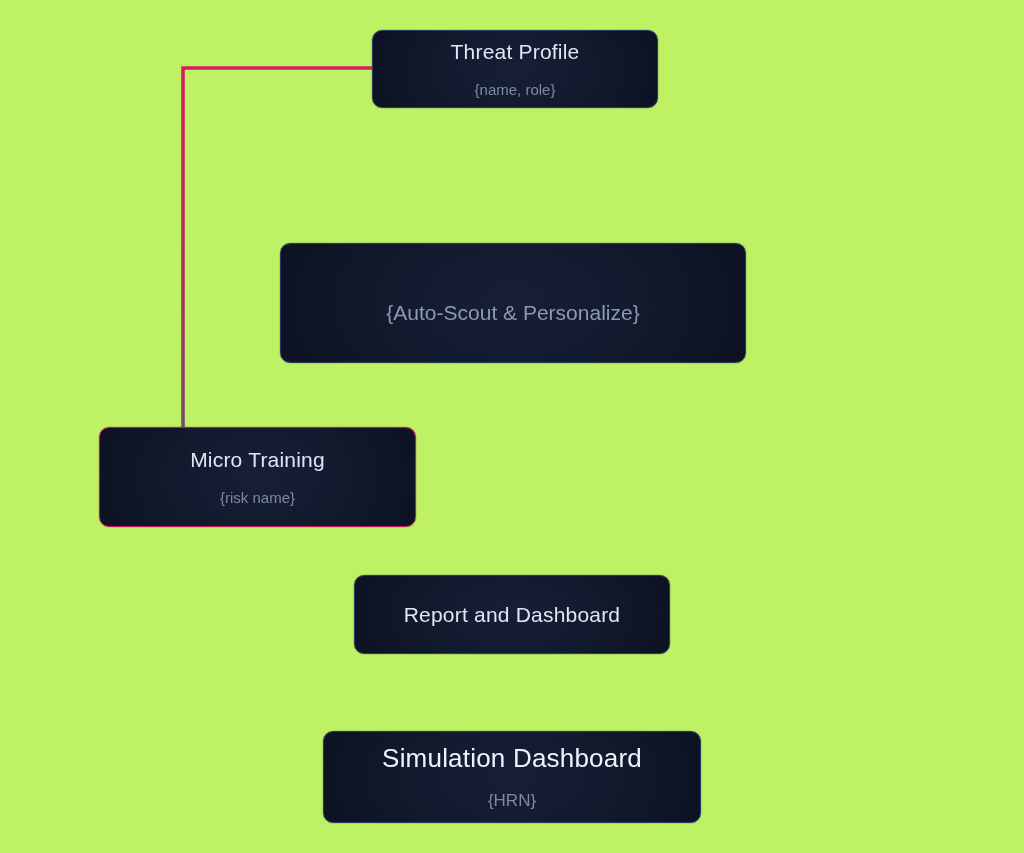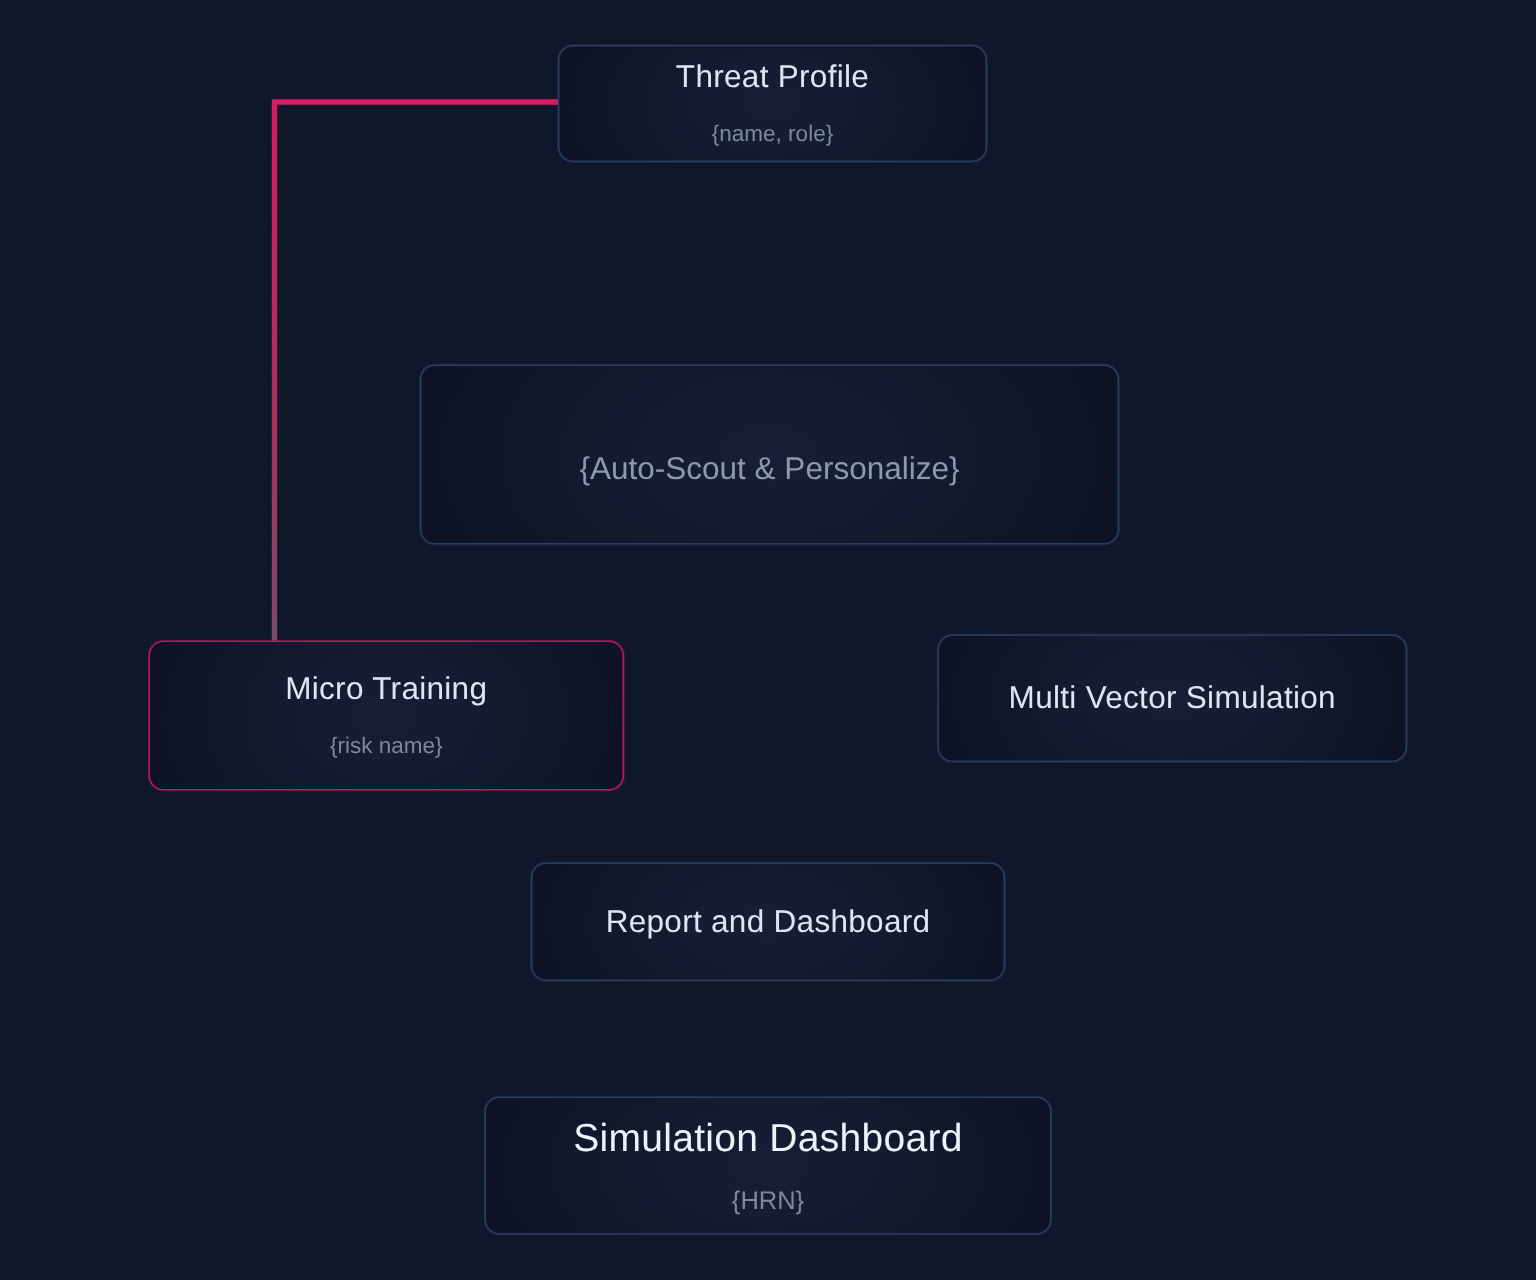--- a/index.html
+++ b/index.html
@@ -10,21 +10,21 @@
   body {
     width: 1024px;
     height: 853px;
     overflow: hidden;
     font-family: "Liberation Sans", sans-serif;
   }
   #canvas {
     position: relative;
     width: 1024px;
     height: 853px;
-    background: #0f172a;
+    background: #bef264;
   }
   #edge-layer {
     position: absolute;
     left: 0; top: 0;
     width: 1024px;
     height: 853px;
     pointer-events: none;
   }
   .node {
     position: absolute;
@@ -115,23 +115,20 @@
 
   <div class="node" style="left:280px; top:243px; width:466px; height:120px;">
     <div class="node-sub large">{Auto-Scout &amp; Personalize}</div>
   </div>
 
   <div class="node accent-pink" style="left:99px; top:427px; width:317px; height:100px;">
     <div class="node-title">Micro Training</div>
     <div class="node-sub">{risk name}</div>
   </div>
 
-  <div class="node" style="left:625px; top:423px; width:313px; height:85px;">
-    <div class="node-title">Multi Vector Simulation</div>
-  </div>
 
   <div class="node" style="left:354px; top:575px; width:316px; height:79px;">
     <div class="node-title">Report and Dashboard</div>
   </div>
 
   <div class="node" style="left:323px; top:731px; width:378px; height:92px;">
     <div class="node-title large" style="font-size:26px;">Simulation Dashboard</div>
     <div class="node-sub" style="font-size:17px;">{HRN}</div>
   </div>
 

